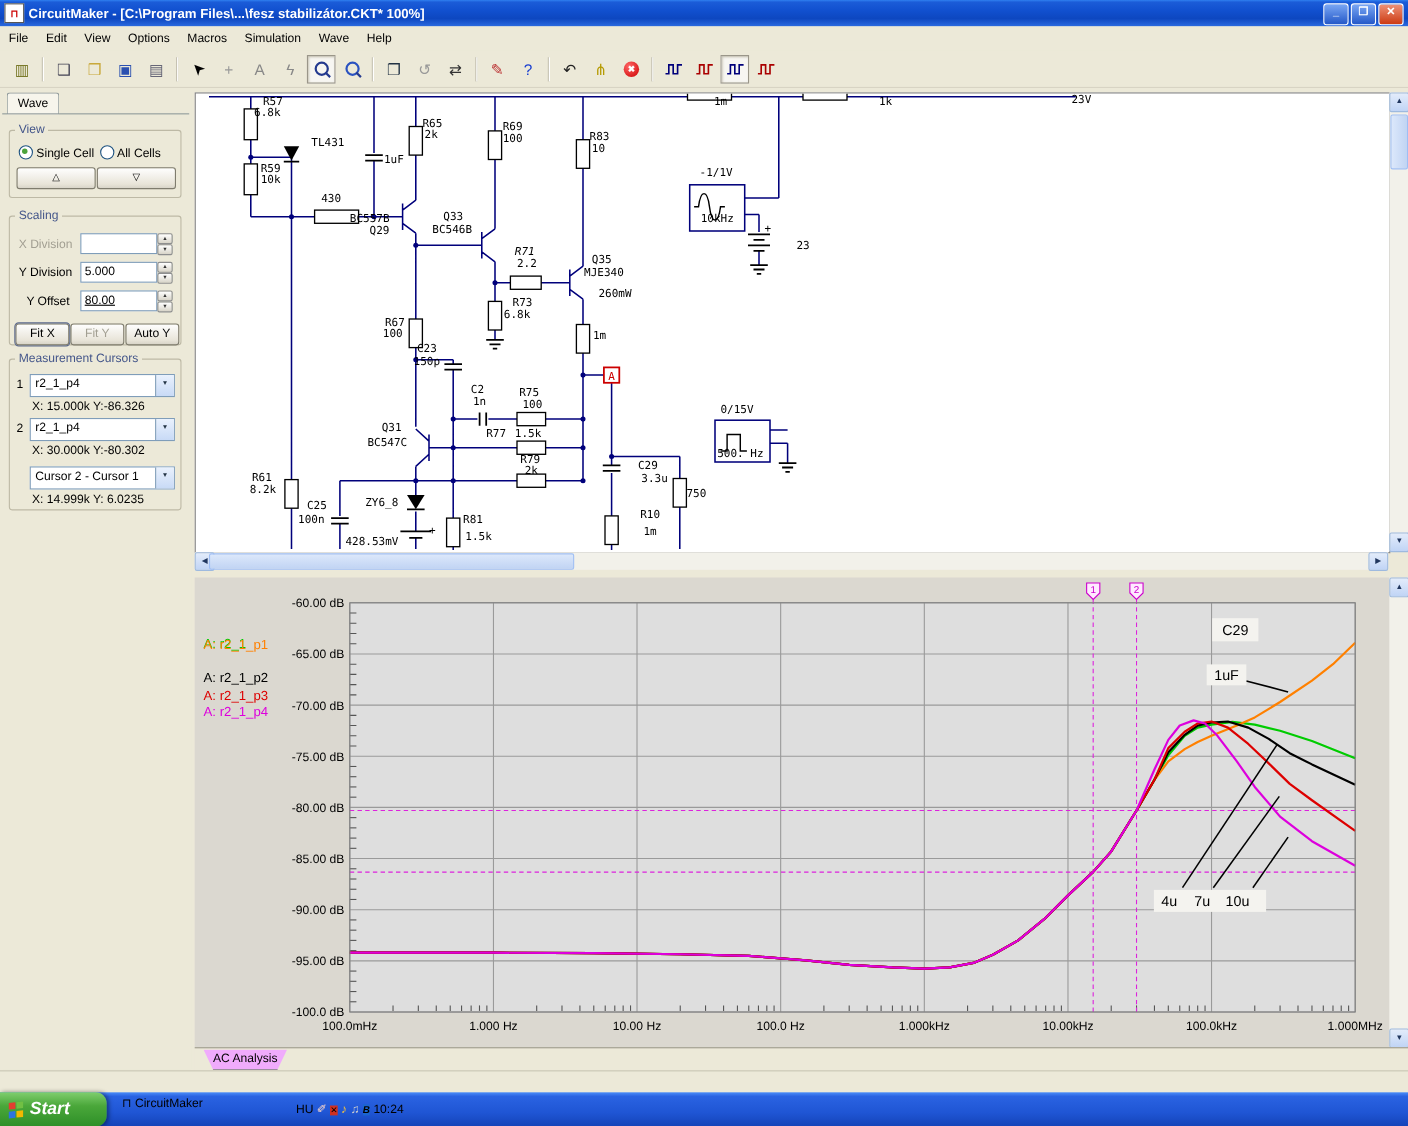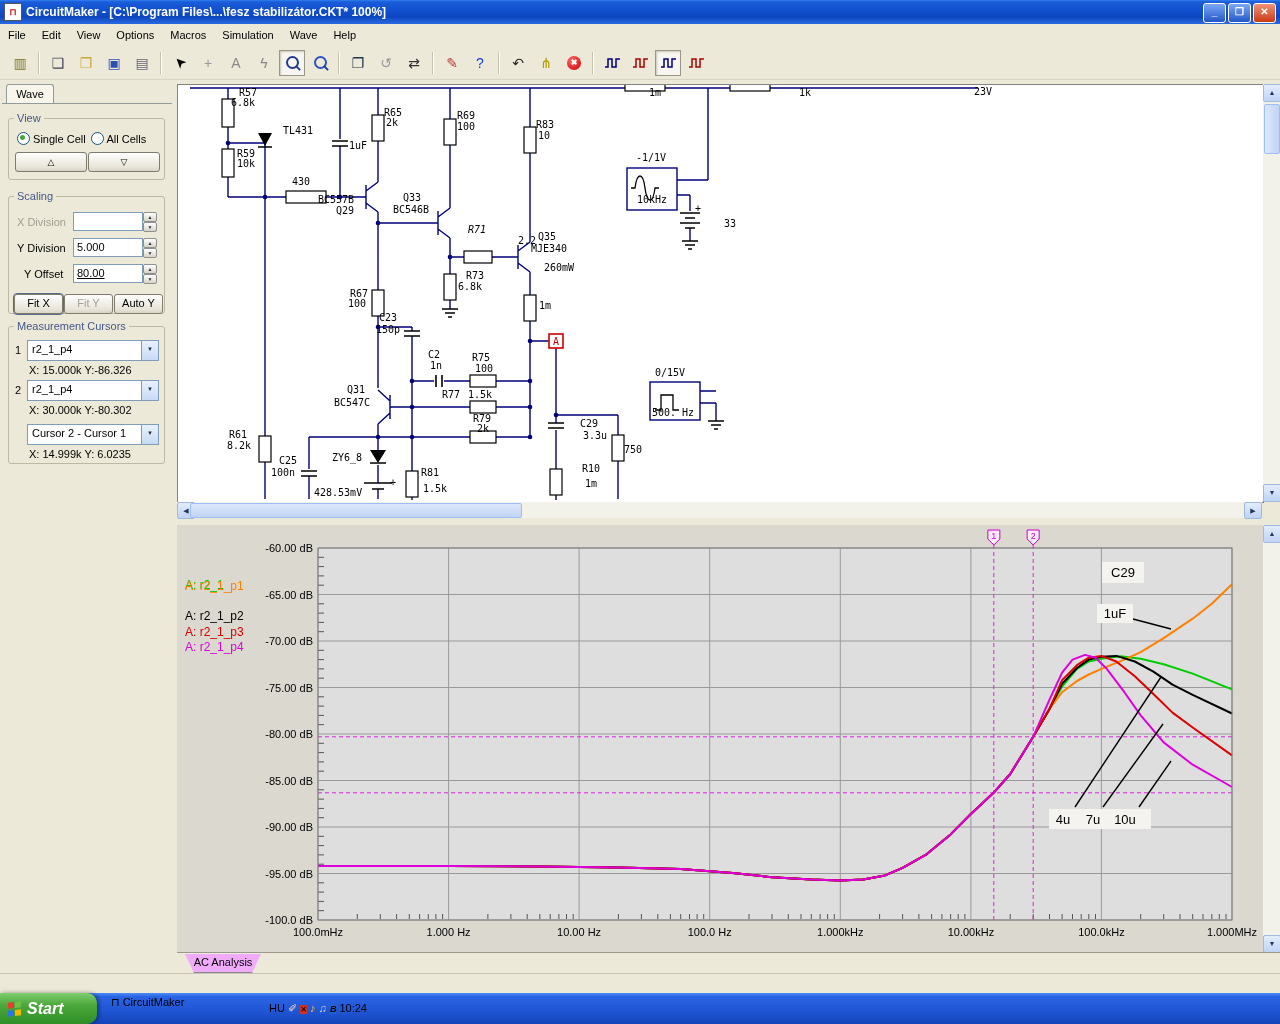--- a/index.html
+++ b/index.html
@@ -360,21 +360,21 @@
         <span style="left: 140px; top: 109px;">BC557B</span>
         <span style="left: 158px; top: 120px; text-align: center;">Q29</span>
         <span style="left: 171px; top: 55px;">1uF</span>
         <span style="left: 206px; top: 22px;">R65</span>
         <span style="left: 208px; top: 32px;">2k</span>
         <span style="left: 225px; top: 107px;">Q33</span>
         <span style="left: 215px; top: 119px;">BC546B</span>
         <span style="left: 279px; top: 25px;">R69</span>
         <span style="left: 279px; top: 36px;">100</span>
         <span style="left: 290px; top: 139px; font-style: italic;">R71</span>
-        <span style="left: 292px; top: 150px; margin-left: 48px;">2.2</span>
+        <span style="left: 292px; top: 150px;">2.2</span>
         <span style="left: 288px; top: 185px;">R73</span>
         <span style="left: 280px; top: 196px;">6.8k</span>
         <span style="left: 358px; top: 34px;">R83</span>
         <span style="left: 360px; top: 45px;">10</span>
         <span style="left: 360px; top: 146px;">Q35</span>
         <span style="left: 353px; top: 158px;">MJE340</span>
         <span style="left: 366px; top: 177px;">260mW</span>
         <span style="left: 361px; top: 215px;">1m</span>
         <span style="left: 172px; top: 203px;">R67</span>
         <span style="left: 170px; top: 213px;">100</span>
@@ -400,21 +400,21 @@
         <span style="left: 243px; top: 382px;">R81</span>
         <span style="left: 245px; top: 398px;">1.5k</span>
         <span style="left: 402px; top: 333px;">C29</span>
         <span style="left: 405px; top: 345px;">3.3u</span>
         <span style="left: 404px; top: 378px;">R10</span>
         <span style="left: 407px; top: 393px;">1m</span>
         <span style="left: 446px; top: 359px;">750</span>
         <span style="left: 458px; top: 67px;">-1/1V</span>
         <span style="left: 459px; top: 109px;">10kHz</span>
         <span style="left: 517px; top: 118px;">+</span>
-        <span style="left: 546px; top: 133px;">33</span>
+        <span style="left: 546px; top: 133px;">23</span>
         <span style="left: 477px; top: 282px;">0/15V</span>
         <span style="left: 474px; top: 322px;">500. Hz</span>
         <span style="left: 471px; top: 2px;">1m</span>
         <span style="left: 576px; top: 2px; margin-left: 45px;">1k</span>
         <span style="left: 796px; top: 1px;">23V</span>
       </div>
   </div>
   <div class="vscroll" style="left:1086px;top:0;width:17px;height:417px;">
     <div class="sbtn" style="left:0;top:0;">▲</div>
     <div class="sthumb" style="left:1px;top:20px;width:14px;height:48px;"></div>

